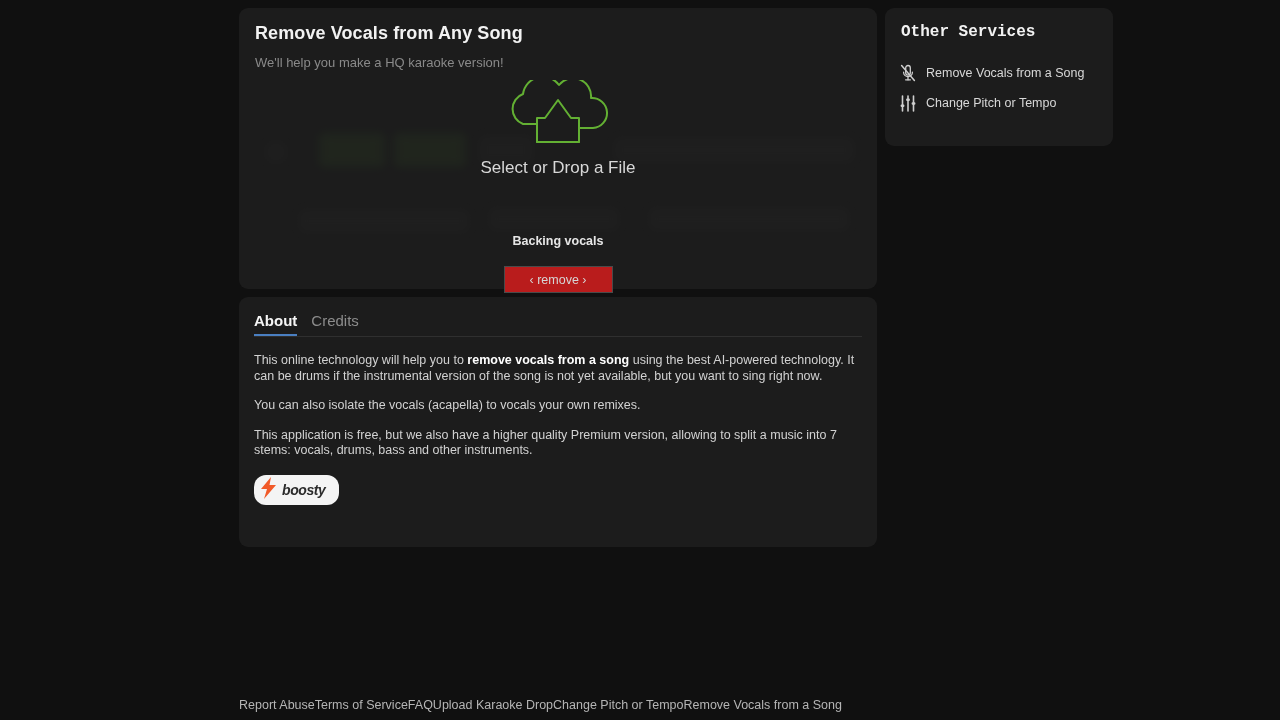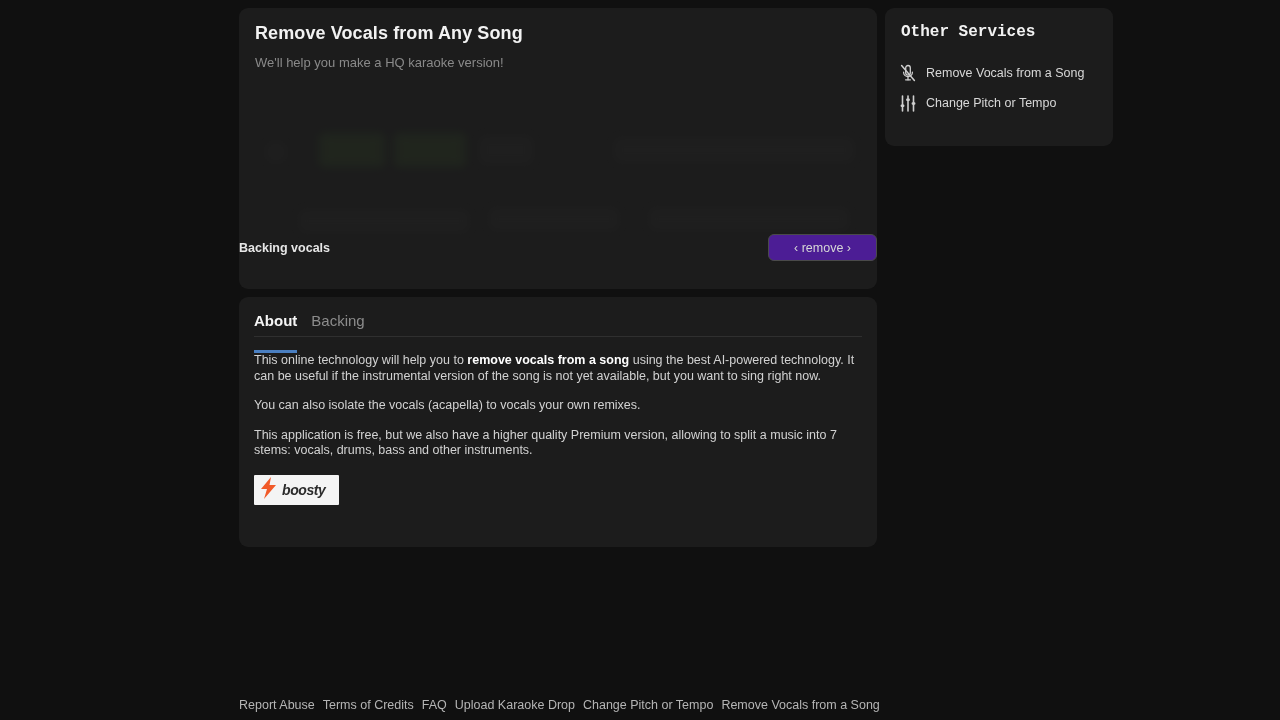--- a/index.html
+++ b/index.html
@@ -50,64 +50,64 @@
   }
   #cloud-icon { display: block; }
   #dropzone-label {
     margin-top: 12px;
     font-size: 17px; color: #d8d8d8;
   }
 
   
   #backing-row {
     position: absolute; left: 0; top: 226px; width: 638px;
-    display: flex; align-items: center; justify-content: space-between; gap: 18px;
+    display: flex; align-items: center; justify-content: flex-end; gap: 18px; flex-direction: column;
   }
   #backing-label {
     font-size: 12.5px; font-weight: bold; color: #e6e6e6;
   }
   #backing-toggle {
     width: 109px; height: 27px;
-    background: #4c1d95;
+    background: #b91c1c;
     border: 1px solid #4a4a4a;
-    border-radius: 6px;
+    border-radius: 0;
     color: #d6d6d6;
     font-size: 12.5px;
     font-family: "Liberation Sans", sans-serif;
     cursor: pointer;
     display: flex; align-items: center; justify-content: center;
   }
 
   
   #tabs {
     position: absolute; left: 15px; top: 15px;
     display: flex; align-items: flex-end; gap: 14px;
   }
   .tab {
-    font-size: 15px; padding-bottom: 21px; cursor: pointer;
+    font-size: 15px; padding-bottom: 5px; cursor: pointer;
     color: #8c8c8c; font-weight: normal;
     border-bottom: 3px solid transparent;
   }
   .tab.active { color: #f5f5f5; font-weight: bold; border-bottom-color: #4a7fc1; }
   #tabs-rule {
     position: absolute; left: 15px; top: 39px; width: 608px; height: 1px;
     background: #2f2f2f;
   }
   #about-body {
     position: absolute; left: 15px; top: 56px; width: 608px;
     font-size: 12.5px; line-height: 15.5px; color: #d2d2d2;
   }
   #about-body p { margin-bottom: 14px; }
   #about-body b { color: #ffffff; font-weight: bold; }
 
   
   #boosty-badge {
     position: absolute; left: 15px; top: 178px;
     width: 85px; height: 30px;
-    background: #f4f4f4; border-radius: 1px;
+    background: #f4f4f4; border-radius: 12px;
     display: flex; align-items: center; gap: 3px;
     padding-left: 5px; cursor: pointer;
   }
   #boosty-wordmark {
     font-size: 14px; font-weight: bold; font-style: italic;
     color: #2b2b2b; letter-spacing: -.4px;
   }
 
   
   #services-title {
@@ -119,21 +119,21 @@
     width: 200px; height: 24px;
     display: flex; align-items: center; gap: 9px;
     cursor: pointer;
   }
   .service-item .svc-icon { width: 18px; display: flex; justify-content: center; }
   .service-item .svc-label { font-size: 12.5px; color: #d8d8d8; }
 
   
   #footer {
     position: absolute; left: 212px; top: 698px;
-    display: flex; gap: 8px; align-items: center;
+    display: flex; gap: 0; align-items: center;
   }
   #footer a {
     font-size: 12.5px; color: #b5b5b5; text-decoration: none; cursor: pointer;
   }
 </style>
 </head>
 <body>
 
 <div class="page">
 
@@ -144,37 +144,46 @@
 
     <div class="ghost" style="left:26px; top:133px; width:22px; height:22px; border-radius:11px;"></div>
     <div class="ghost ghost-g" style="left:80px; top:125px; width:66px; height:34px;"></div>
     <div class="ghost ghost-g" style="left:155px; top:125px; width:72px; height:34px;"></div>
     <div class="ghost" style="left:240px; top:128px; width:54px; height:28px;"></div>
     <div class="ghost" style="left:375px; top:130px; width:240px; height:24px;"></div>
     <div class="ghost" style="left:60px; top:202px; width:170px; height:22px;"></div>
     <div class="ghost" style="left:250px; top:200px; width:130px; height:22px;"></div>
     <div class="ghost" style="left:410px; top:200px; width:200px; height:22px;"></div>
 
+    <div id="dropzone">
+      <span class="icon-wrap">
+        <svg id="cloud-icon" width="102" height="66" viewBox="0 0 102 66" fill="none">
+          <path d="M30 62 L30 44 L16 44 A16 16 0 0 1 16 14 A20 20 0 0 1 52 5 A18 18 0 0 1 84 18 A15 15 0 0 1 86 48 L72 48 L72 62" stroke="#63b033" stroke-width="2" fill="none" stroke-linejoin="round" stroke-linecap="round"></path>
+          <path d="M30 62 L30 38 L38 38 L51 20 L64 38 L72 38 L72 62 Z" stroke="#63b033" stroke-width="2" fill="none" stroke-linejoin="round" stroke-linecap="round"></path>
+        </svg>
+      </span>
+      <div id="dropzone-label">Select or Drop a File</div>
+    </div>
 
     <div id="backing-row">
       <span id="backing-label">Backing vocals</span>
       <button id="backing-toggle">‹ remove ›</button>
     </div>
   </div>
 
   <div class="card" id="about-card">
 
     <div id="tabs">
       <div class="tab active">About</div>
-      <div class="tab">Backing</div>
+      <div class="tab">Credits</div>
     </div>
     <div id="tabs-rule"></div>
 
     <div id="about-body">
-      <p><span>This online technology will help you to </span><b>remove vocals from a song</b><span> using the best AI-powered technology. It can be useful if the instrumental version of the song is not yet available, but you want to sing right now.</span></p>
+      <p><span>This online technology will help you to </span><b>remove vocals from a song</b><span> using the best AI-powered technology. It can be drums if the instrumental version of the song is not yet available, but you want to sing right now.</span></p>
       <p><span>You can also isolate the vocals (acapella) to vocals your own remixes.</span></p>
       <p><span>This application is free, but we also have a higher quality Premium version, allowing to split a music into 7 stems: vocals, drums, bass and other instruments.</span></p>
     </div>
 
     <div id="boosty-badge">
       <span>
         <svg width="20" height="24" viewBox="0 0 20 24">
           <path d="M12 1 L2 13 L8 13 L5 23 L17 9 L10.5 9 Z" fill="#f15a29"></path>
         </svg>
       </span>
@@ -214,20 +223,20 @@
             <rect x="11.6" y="7.2" width="3.8" height="2.6" rx="1"></rect>
           </g>
         </svg>
       </span>
       <span class="svc-label">Change Pitch or Tempo</span>
     </div>
   </div>
 
   <div id="footer">
     <a>Report Abuse</a>
-    <a>Terms of Credits</a>
+    <a>Terms of Service</a>
     <a>FAQ</a>
     <a>Upload Karaoke Drop</a>
     <a>Change Pitch or Tempo</a>
     <a>Remove Vocals from a Song</a>
   </div>
 
 </div>
 
 </body></html>

